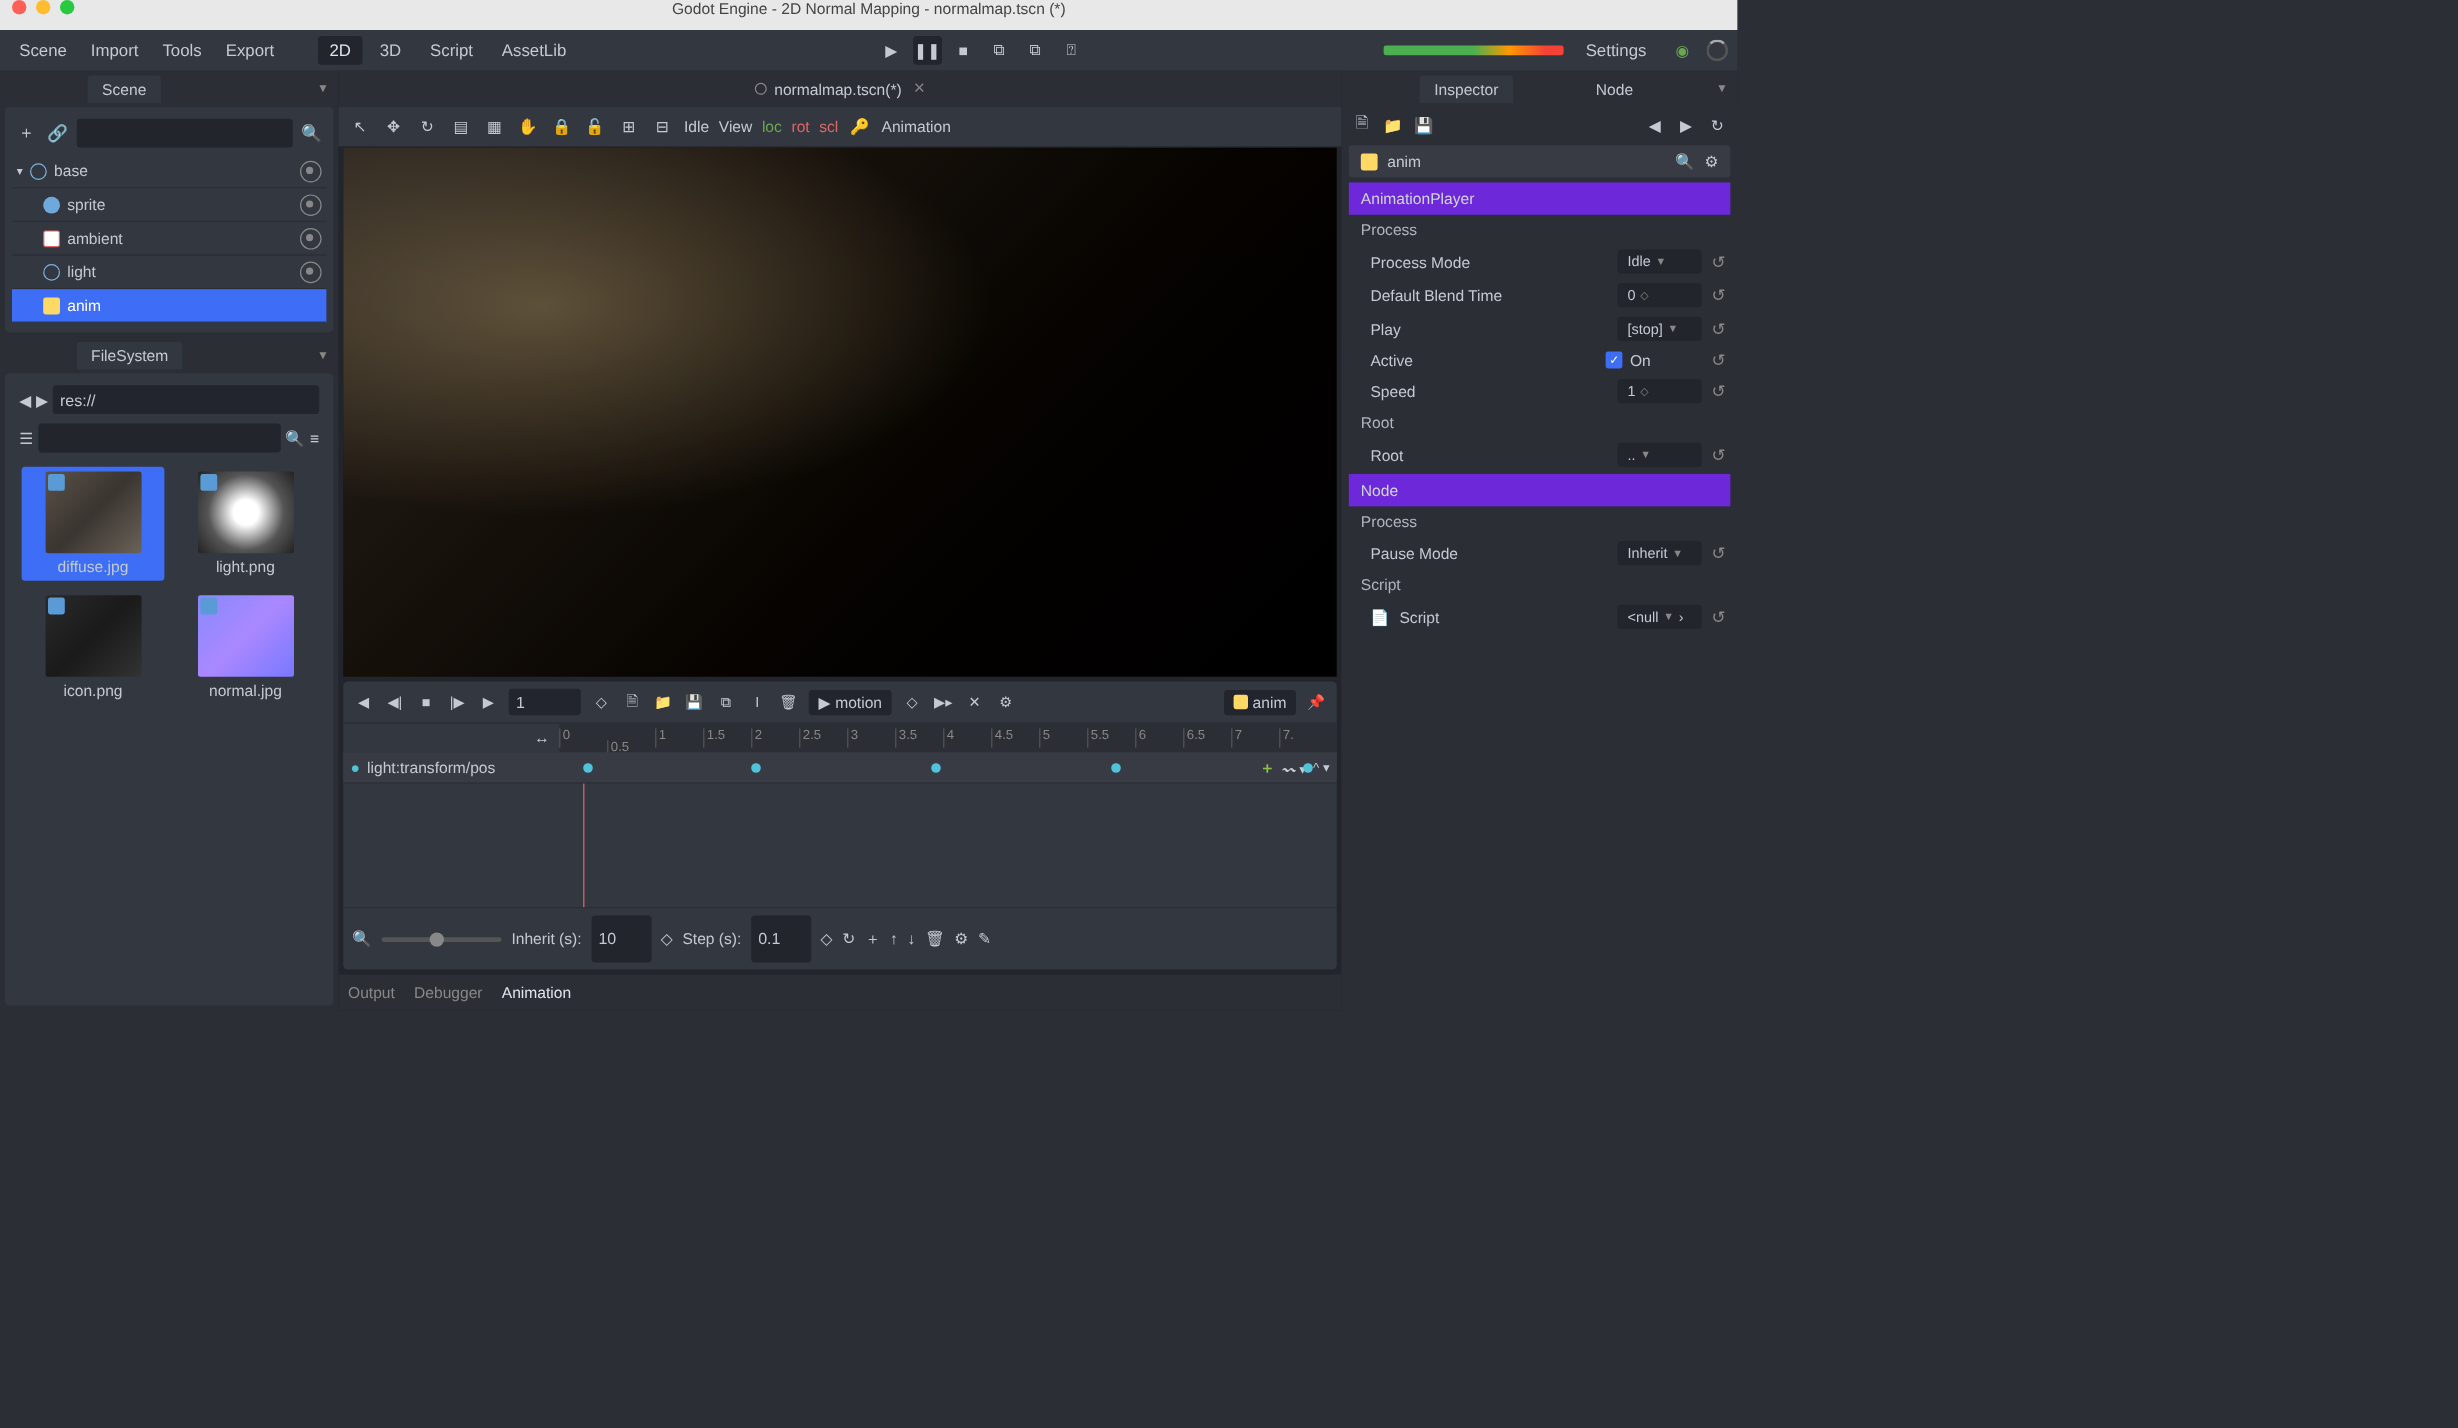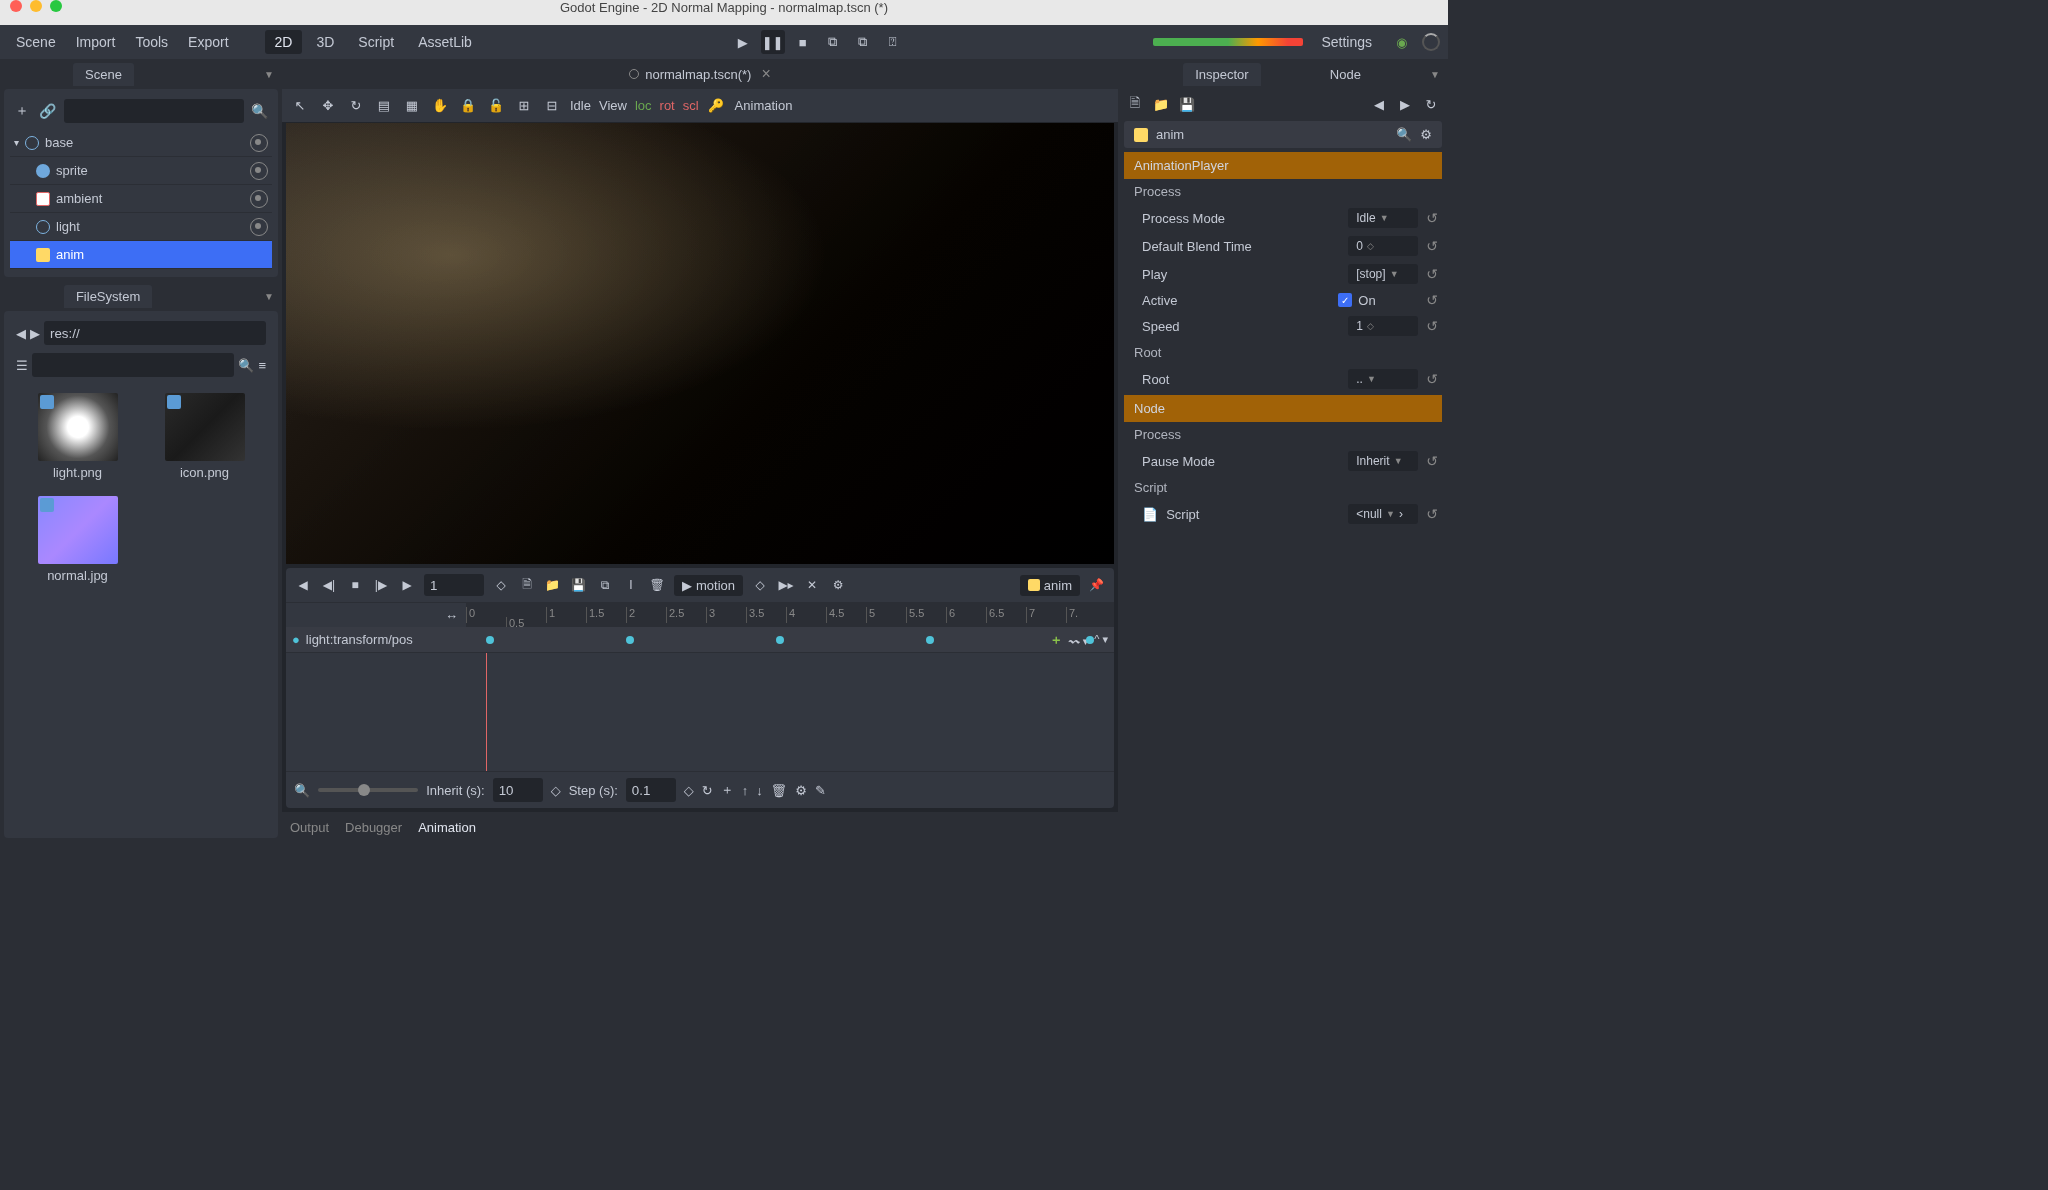--- a/index.html
+++ b/index.html
@@ -77,29 +77,29 @@
 .timeline { flex:1; display:flex; flex-direction:column; }
 .time-ruler { height:24px; display:flex; background:#2b2e35; font-size:11px; color:#888; position:relative; }
 .time-ruler .tick { position:absolute; top:4px; border-left:1px solid #555; padding-left:2px; height:16px; }
 .track-row { height:26px; display:flex; align-items:center; background:#383b44; border-bottom:1px solid #2b2e35; padding:0 6px; gap:6px; position:relative; }
 .track-row .kf { width:8px; height:8px; background:#4fc3d9; border-radius:50%; position:absolute; top:9px; }
 .track-row .add { color:#8bc34a; font-weight:bold; margin-left:auto; }
 .playhead { position:absolute; top:0; bottom:0; width:1px; background:#e06666; left:200px; }
 .anim-footer { display:flex; align-items:center; padding:6px 8px; gap:8px; border-top:1px solid #2b2e35; }
 .anim-footer .slider { width:100px; height:4px; background:#555; border-radius:2px; position:relative; }
 .anim-footer .slider .knob { width:12px; height:12px; background:#888; border-radius:50%; position:absolute; top:-4px; left:40px; }
-.anim-footer input { background:#22252b; border:none; color:#c4c9d4; height:24px; padding:0 6px; width:50px; border-radius:3px; }
+.anim-footer input { background:#22252b; border:none; color:#c4c9d4; height:39px; padding:0 6px; width:50px; border-radius:3px; }
 .bottom-tabs { height:30px; display:flex; align-items:center; padding:0 8px; gap:16px; background:#2b2e35; }
 .bottom-tabs .bt { color:#888; }
 .bottom-tabs .bt.active { color:#e0e4ee; }
 .insp-toolbar { display:flex; align-items:center; padding:6px 8px; gap:8px; }
 .insp-toolbar .iicon { width:18px; height:18px; color:#c4c9d4; display:flex; align-items:center; justify-content:center; }
 .insp-obj { display:flex; align-items:center; padding:6px 10px; gap:8px; background:#383b44; margin:2px 6px; border-radius:3px; }
 .insp-obj .ani{width:14px;height:14px;background:#ffd966;border-radius:2px}
-.insp-section { background:#a16207; padding:6px 10px; margin:2px 6px 0; font-size:13px; color:#d0d4de; }
+.insp-section { background:#6d28d9; padding:6px 10px; margin:2px 6px 0; font-size:13px; color:#d0d4de; }
 .insp-cat { padding:5px 16px; color:#b0b4be; font-size:13px; }
 .insp-prop { display:flex; align-items:center; padding:4px 10px 4px 24px; gap:8px; }
 .insp-prop .pname { flex:1; font-size:13px; }
 .insp-prop .pval { background:#22252b; padding:3px 8px; border-radius:3px; min-width:70px; font-size:12px; display:flex; align-items:center; gap:4px; }
 .insp-prop .reset { color:#888; font-size:14px; }
 .chk { width:14px; height:14px; background:#3d6ef5; border-radius:2px; display:flex; align-items:center; justify-content:center; color:#fff; font-size:10px; }
 .caret-dn{font-size:9px;color:#888}
 </style>
 </head>
 <body>
@@ -196,20 +196,26 @@
         <span class="icon">▶</span>
         <input value="res://" style="">
       </div>
       <div class="path-row">
         <span class="icon">☰</span>
         <div class="search"></div>
         <span class="icon">🔍</span>
         <span class="icon">≡</span>
       </div>
       <div class="files-grid" id="files-grid">
+          <div class="file-item selected">
+            <div class="thumb diffuse">
+              <span class="badge"></span>
+            </div>
+            <span>diffuse.jpg</span>
+          </div>
           <div class="file-item">
             <div class="thumb light">
               <span class="badge"></span>
             </div>
             <span>light.png</span>
           </div>
           <div class="file-item">
             <div class="thumb icon">
               <span class="badge"></span>
             </div>

